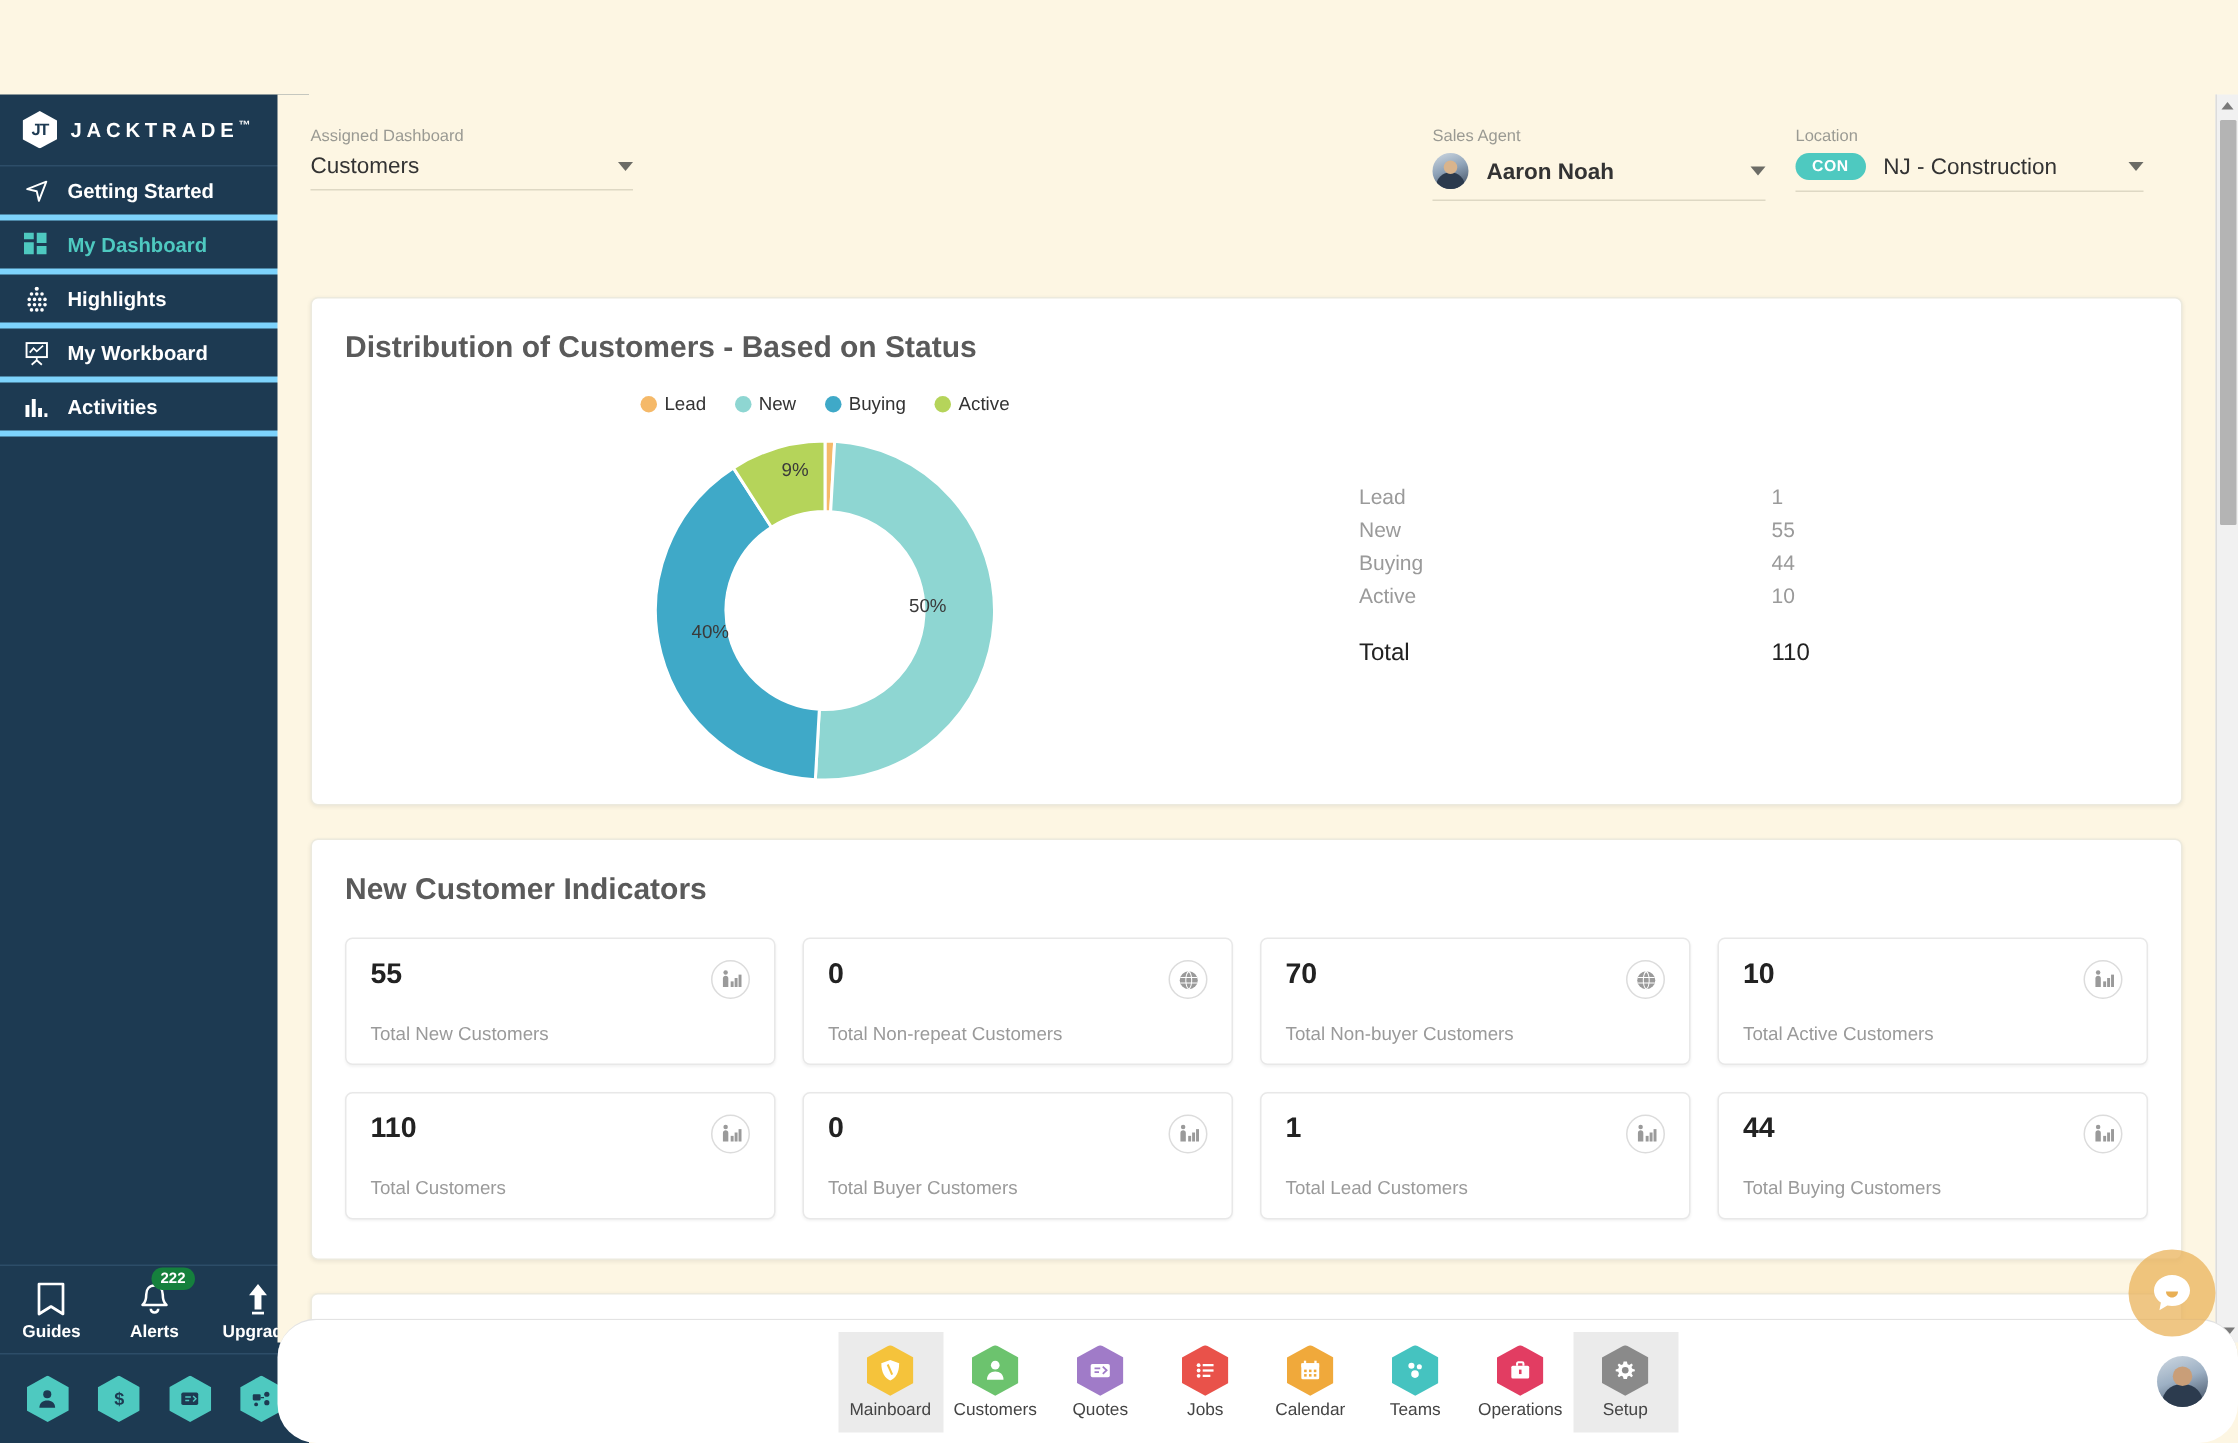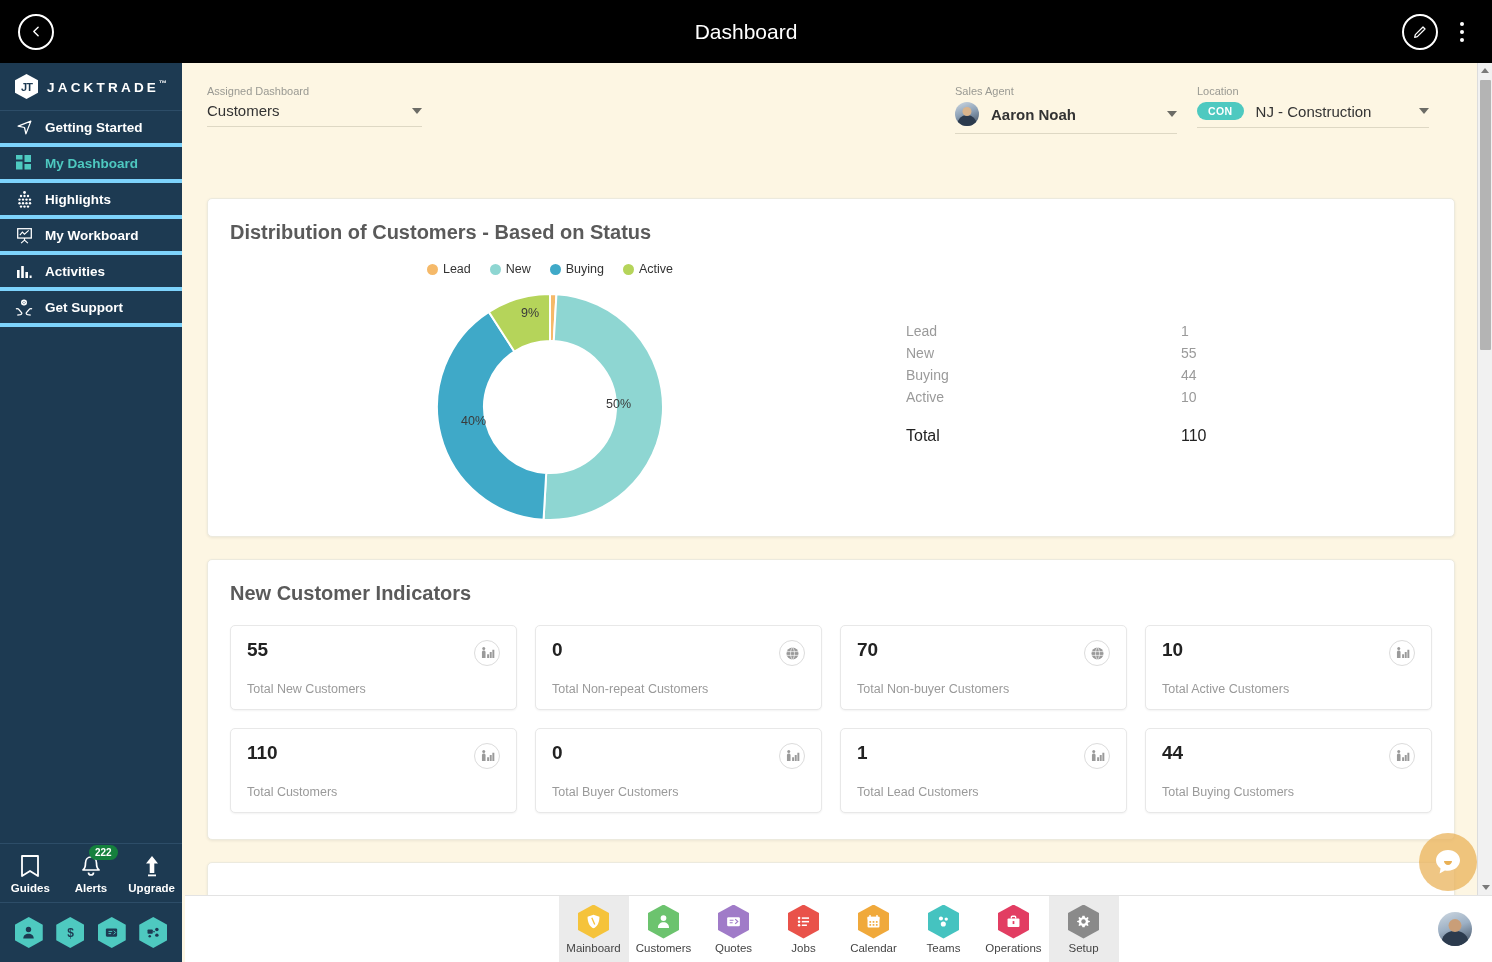--- a/index.html
+++ b/index.html
@@ -28,21 +28,21 @@
   .topbar-right { margin-left:auto; display:flex; align-items:center; gap:14px; padding-right:20px; }
   .topbar-edit {
     width:36px; height:36px; border-radius:50%; border:2px solid #fff;
     display:flex; align-items:center; justify-content:center; cursor:pointer;
   }
   .topbar-dots { display:flex; flex-direction:column; gap:4px; cursor:pointer; padding:6px 8px; }
   .topbar-dots i { display:block; width:4px; height:4px; background:#fff; border-radius:50%; }
 
   
   .sidebar {
-    position:absolute; top:63px; left:0; width:182px; height:899px;
+    position:absolute; top:63px; left:0; width:206px; height:899px;
     background:#1d3a52; display:flex; flex-direction:column;
   }
   .brand {
     height:48px; display:flex; align-items:center; padding-left:15px; gap:9px;
     border-bottom:1px solid #2d4d68;
   }
   .brand-hex {
     width:23px; height:25px; background:#fff; position:relative;
     clip-path:polygon(50% 0%,100% 25%,100% 75%,50% 100%,0% 75%,0% 25%);
     display:flex; align-items:center; justify-content:center;
@@ -189,23 +189,23 @@
 
   
   .chat-fab {
     position:absolute; left:1419px; top:833px; width:58px; height:58px;
     border-radius:50%; background:rgba(233,176,85,.72);
     display:flex; align-items:center; justify-content:center; cursor:pointer; z-index:5;
   }
 
   
   .bottombar {
-    position:absolute; bottom:0; left:185px; width:1307px; height:67px;
+    position:absolute; bottom:0; left:185px; width:1307px; height:83px;
     background:#fff; border-top:1px solid #e3e3e3;
-    display:flex; align-items:center; justify-content:center; gap:0;
+    display:flex; align-items:center; justify-content:center; gap:0;border-radius:26px;
   }
   .bnav {
     width:70px; height:67px; display:flex; flex-direction:column;
     align-items:center; justify-content:center; gap:3px; cursor:pointer;
   }
   .bnav.sel { background:#ebebeb; }
   .bnav-hex {
     width:31px; height:34px;
     clip-path:polygon(50% 0%,100% 25%,100% 75%,50% 100%,0% 75%,0% 25%);
     display:flex; align-items:center; justify-content:center;
@@ -224,40 +224,20 @@
   .bottom-avatar::before {
     content:""; position:absolute; left:50%; bottom:0; transform:translateX(-50%);
     width:27px; height:15px; border-radius:12px 12px 0 0; background:#2c3b4e;
   }
 </style>
 </head>
 <body>
 
 <div class="app">
 
-  <div class="topbar">
-    <div class="topbar-back">
-      <svg width="13" height="13" viewBox="0 0 24 24">
-        <path d="M15 4 L7 12 L15 20" fill="none" stroke="#fff" stroke-width="2.6" stroke-linecap="round" stroke-linejoin="round"></path>
-      </svg>
-    </div>
-    <div class="topbar-title">Dashboard</div>
-    <div class="topbar-right">
-      <div class="topbar-edit">
-        <svg width="16" height="16" viewBox="0 0 24 24">
-          <path d="M4 20 L5 16 L16.5 4.5 L19.5 7.5 L8 19 Z" fill="none" stroke="#fff" stroke-width="1.9" stroke-linejoin="round"></path>
-        </svg>
-      </div>
-      <div class="topbar-dots">
-        <i></i>
-        <i></i>
-        <i></i>
-      </div>
-    </div>
-  </div>
 
   <div class="sidebar">
 
     <div class="brand">
       <div class="brand-hex">
         <span>JT</span>
       </div>
       <div class="brand-name">
         <span>JACKTRADE</span><span class="brand-tm">™</span>
       </div>
@@ -323,31 +303,20 @@
         <svg width="16" height="14" viewBox="0 0 16 14">
           <rect x="1" y="6" width="2.6" height="8" fill="#fff"></rect>
           <rect x="5.2" y="2" width="2.6" height="12" fill="#fff"></rect>
           <rect x="9.4" y="8" width="2.6" height="6" fill="#fff"></rect>
           <rect x="13.6" y="11.5" width="2" height="2.5" fill="#fff"></rect>
         </svg>
       </span>
       <span>Activities</span>
     </div>
 
-    <div class="nav-item">
-      <span class="nav-ico">
-        <svg width="18" height="17" viewBox="0 0 20 19">
-          <circle cx="10" cy="4" r="2.6" fill="none" stroke="#fff" stroke-width="1.5"></circle>
-          <path d="M10 1 L10 7 M7.4 2.5 L12.6 5.5 M12.6 2.5 L7.4 5.5" stroke="#fff" stroke-width="1"></path>
-          <path d="M1 11 C1 11 3 10 4.5 12 L7.5 15.5 C7.5 15.5 8 17 6 17.5 L2.5 18" fill="none" stroke="#fff" stroke-width="1.4" stroke-linejoin="round"></path>
-          <path d="M19 11 C19 11 17 10 15.5 12 L12.5 15.5 C12.5 15.5 12 17 14 17.5 L17.5 18" fill="none" stroke="#fff" stroke-width="1.4" stroke-linejoin="round"></path>
-        </svg>
-      </span>
-      <span>Get Support</span>
-    </div>
 
     <div class="sidebar-spacer"></div>
 
     <div class="sidebar-bottom">
       <div class="sb-btn">
         <svg width="22" height="24" viewBox="0 0 22 24">
           <path d="M3 2 H19 V22 L11 17 L3 22 Z" fill="none" stroke="#fff" stroke-width="1.8" stroke-linejoin="round"></path>
         </svg>
         <span class="sb-btn-label">Guides</span>
       </div>

